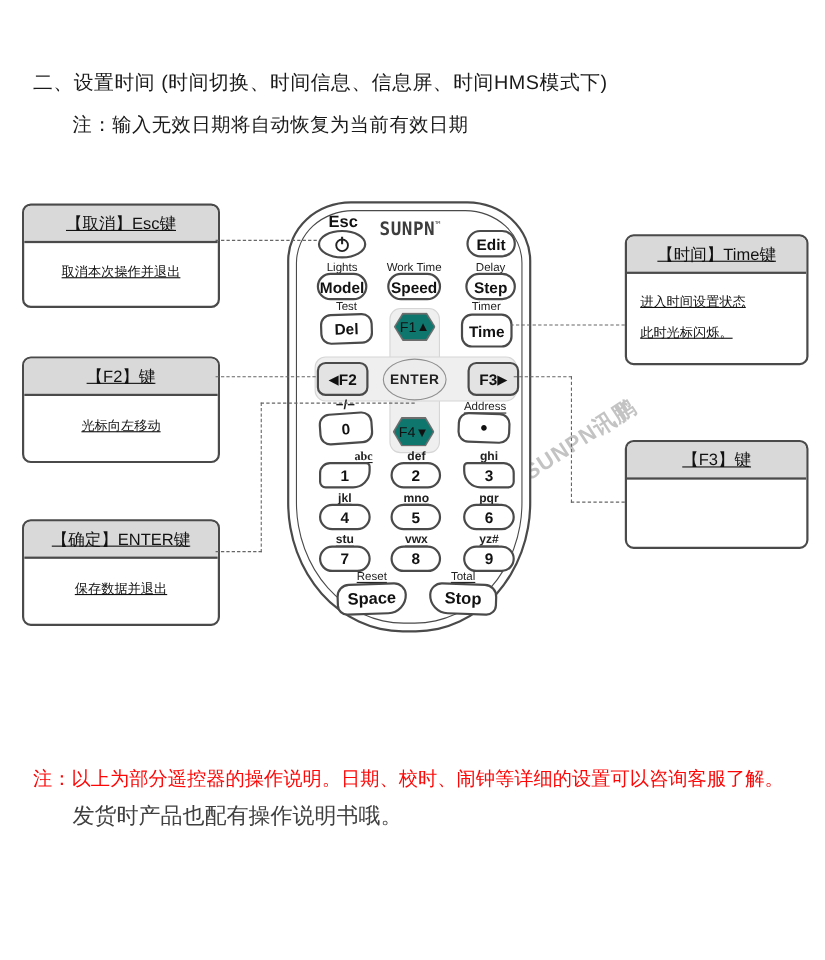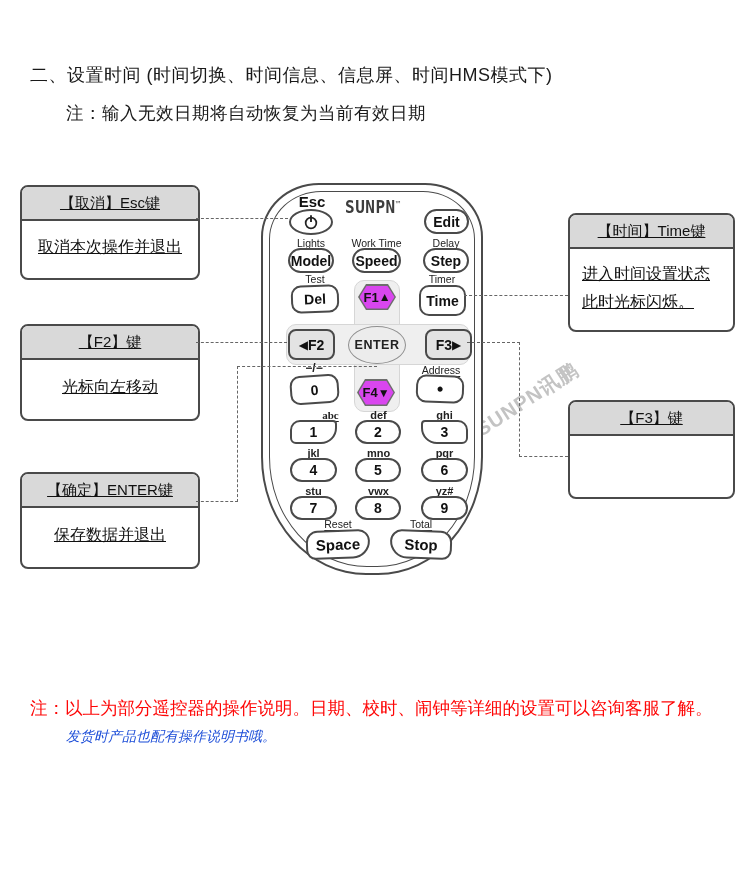--- a/index.html
+++ b/index.html
@@ -5,31 +5,31 @@
   html,body{margin:0;padding:0;background:#fff;}
   body{font-family:"Liberation Sans","DejaVu Sans",sans-serif;color:#111;}
   #stage{position:relative;width:750px;height:873px;background:#fff;overflow:hidden;}
 
   
   .title{position:absolute;left:30px;top:63px;font-size:18px;color:#1a1a1a;letter-spacing:0.5px;white-space:nowrap;}
   .subtitle{position:absolute;left:66px;top:101px;font-size:17.5px;color:#1a1a1a;letter-spacing:0.5px;white-space:nowrap;}
 
   
   .footnote1{position:absolute;left:30px;top:696px;font-size:17.5px;color:#fe0606;white-space:nowrap;}
-  .footnote2{position:absolute;left:66px;top:728px;font-size:14px;color:#1d4ed8;white-space:nowrap;font-style:italic;}
+  .footnote2{position:absolute;left:66px;top:728px;font-size:20px;color:#404040;white-space:nowrap;}
 
   
   .watermark{position:absolute;left:478px;top:418px;font-size:20px;font-weight:bold;
     color:rgba(185,185,185,.85);letter-spacing:1px;transform:rotate(-33deg);transform-origin:left center;
     white-space:nowrap;z-index:1;}
 
   
   .callout{position:absolute;border:2px solid #4a4a4a;border-radius:8px;background:#fff;overflow:hidden;z-index:4;text-decoration:underline;}
   .callout .hd{height:32px;background:#d9d9d9;border-bottom:2px solid #4a4a4a;display:flex;align-items:center;justify-content:center;font-size:15px;color:#111;}
-  .callout .bd{display:flex;align-items:center;justify-content:center;font-size:16px;color:#111;}
+  .callout .bd{display:flex;align-items:center;justify-content:center;font-size:12px;color:#111;}
   .callout .bd.two{flex-direction:column;align-items:flex-start;justify-content:center;padding-left:12px;line-height:28px;}
 
   
   .dashh{position:absolute;border-top:1.5px dashed #666;z-index:5;}
   .dashv{position:absolute;border-left:1.5px dashed #666;z-index:5;}
 
   
   #remote{position:absolute;left:261px;top:183px;width:222px;height:392px;background:#fff;
     border:2.5px solid #4a4a4a;border-radius:58px 58px 105px 105px / 54px 54px 118px 118px;z-index:2;box-sizing:border-box;}
   #remote .inner-line{position:absolute;left:6px;top:6px;right:6px;bottom:6px;border:1.5px solid #4a4a4a;
@@ -44,21 +44,21 @@
   .esc-lab{position:absolute;font-size:15px;font-weight:bold;color:#111;text-align:center;z-index:3;}
 
   .brand{position:absolute;left:82px;top:13px;width:76px;font-family:"DejaVu Sans Mono",monospace;
     font-weight:bold;font-size:16px;color:#3d3d3d;letter-spacing:0.5px;transform:scaleY(1.05);z-index:3;}
   .brand sup{font-size:8px;font-weight:normal;vertical-align:6px;letter-spacing:0;}
 
   .band{position:absolute;background:#efefef;border:1px solid #d6d6d6;border-radius:10px;z-index:2;}
 
   .hex{position:absolute;z-index:3;clip-path:polygon(21% 0,79% 0,100% 50%,79% 100%,21% 100%,0 50%);background:#6d6d6d;}
   .hex .hx-in{position:absolute;inset:1.5px;clip-path:polygon(21% 0,79% 0,100% 50%,79% 100%,21% 100%,0 50%);
-    background:#d946ef;display:flex;align-items:center;justify-content:center;font-weight:bold;font-size:13px;color:#111;}
+    background:#0f766e;display:flex;align-items:center;justify-content:center;font-weight:normal;font-size:13px;color:#111;}
 
   .enter{position:absolute;left:85px;top:141px;width:58px;height:38px;border-radius:50%;background:#ececec;
     border:1.5px solid #8f8f8f;display:flex;align-items:center;justify-content:center;
     font-size:12.5px;font-weight:600;color:#222;z-index:3;letter-spacing:0.5px;}
 
   .arrow{font-size:12px;line-height:1;}
   .dotkey{font-size:18px;line-height:0;}
 
   .dcell-label{position:absolute;width:47px;text-align:center;z-index:3;}
 </style>

